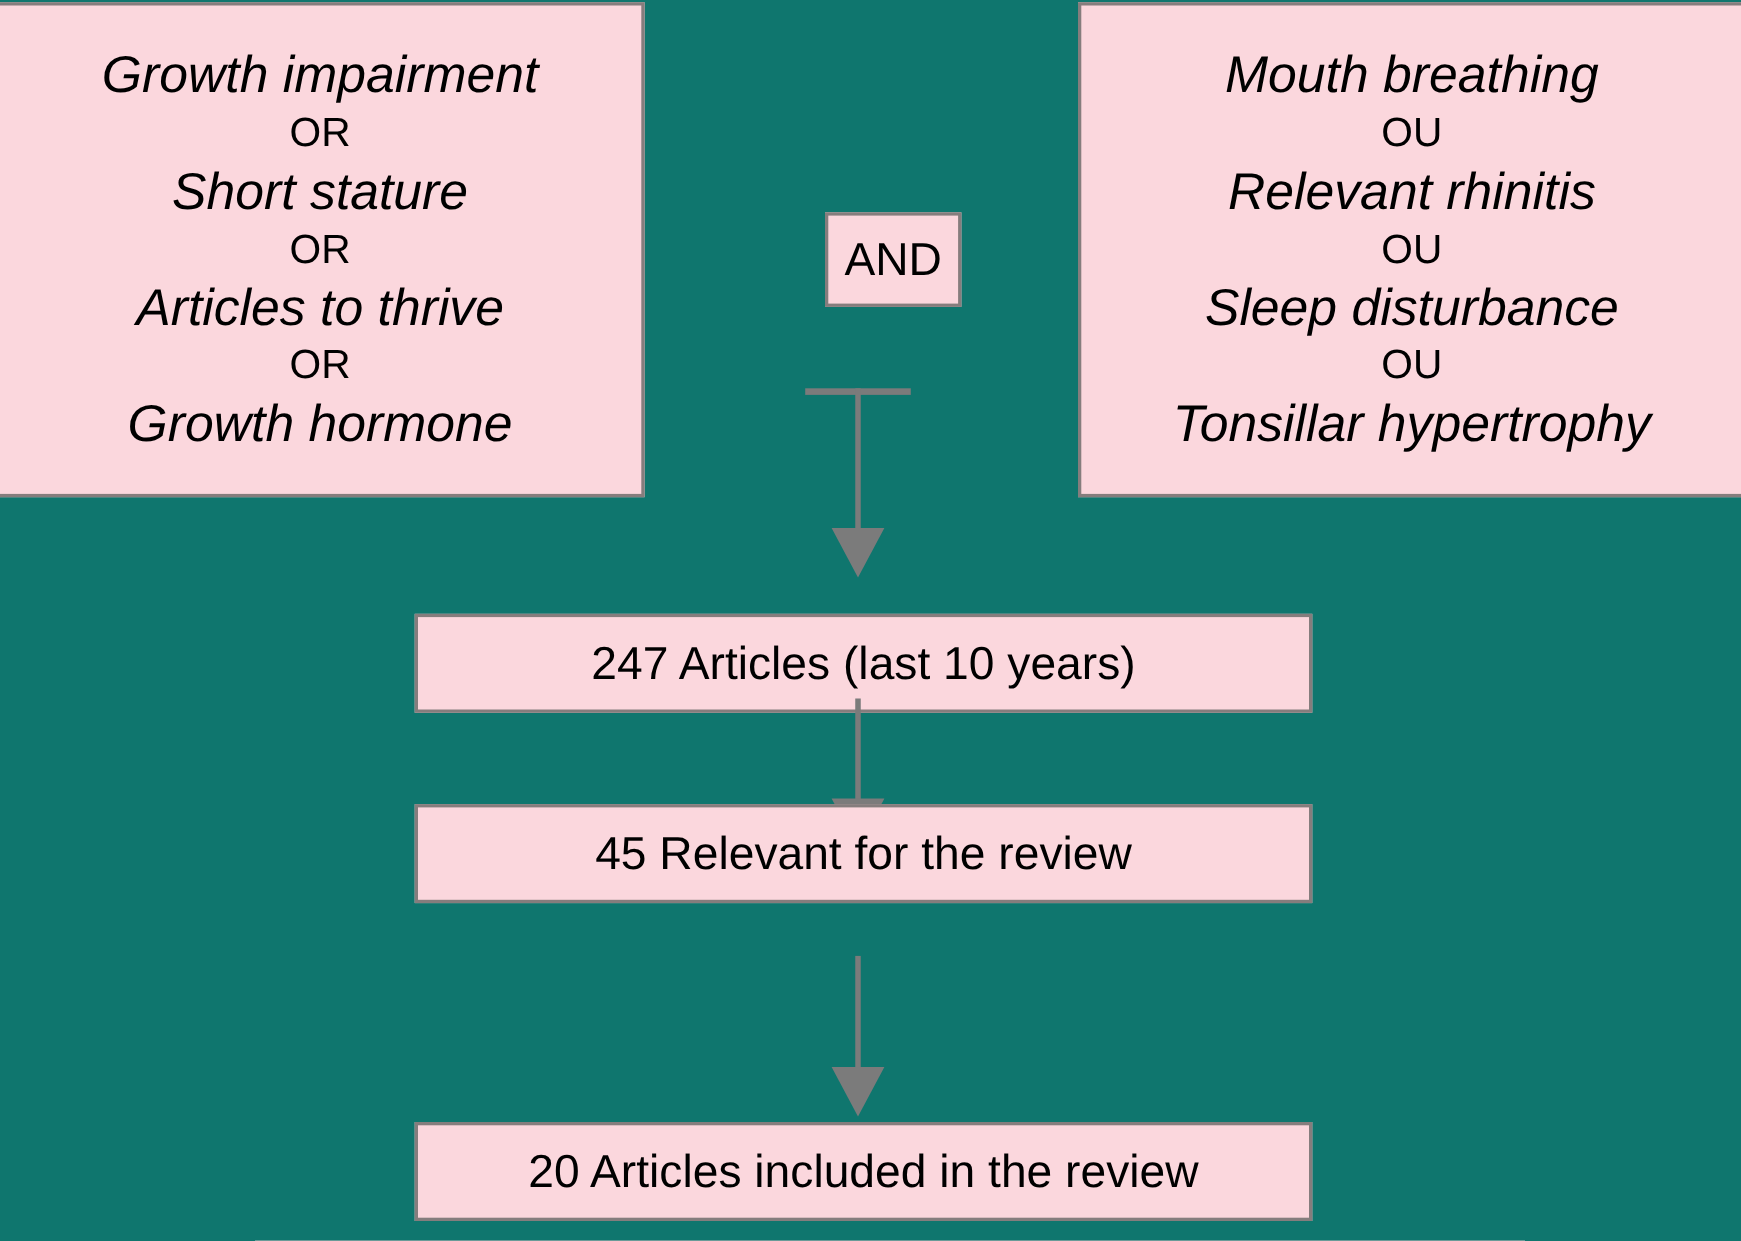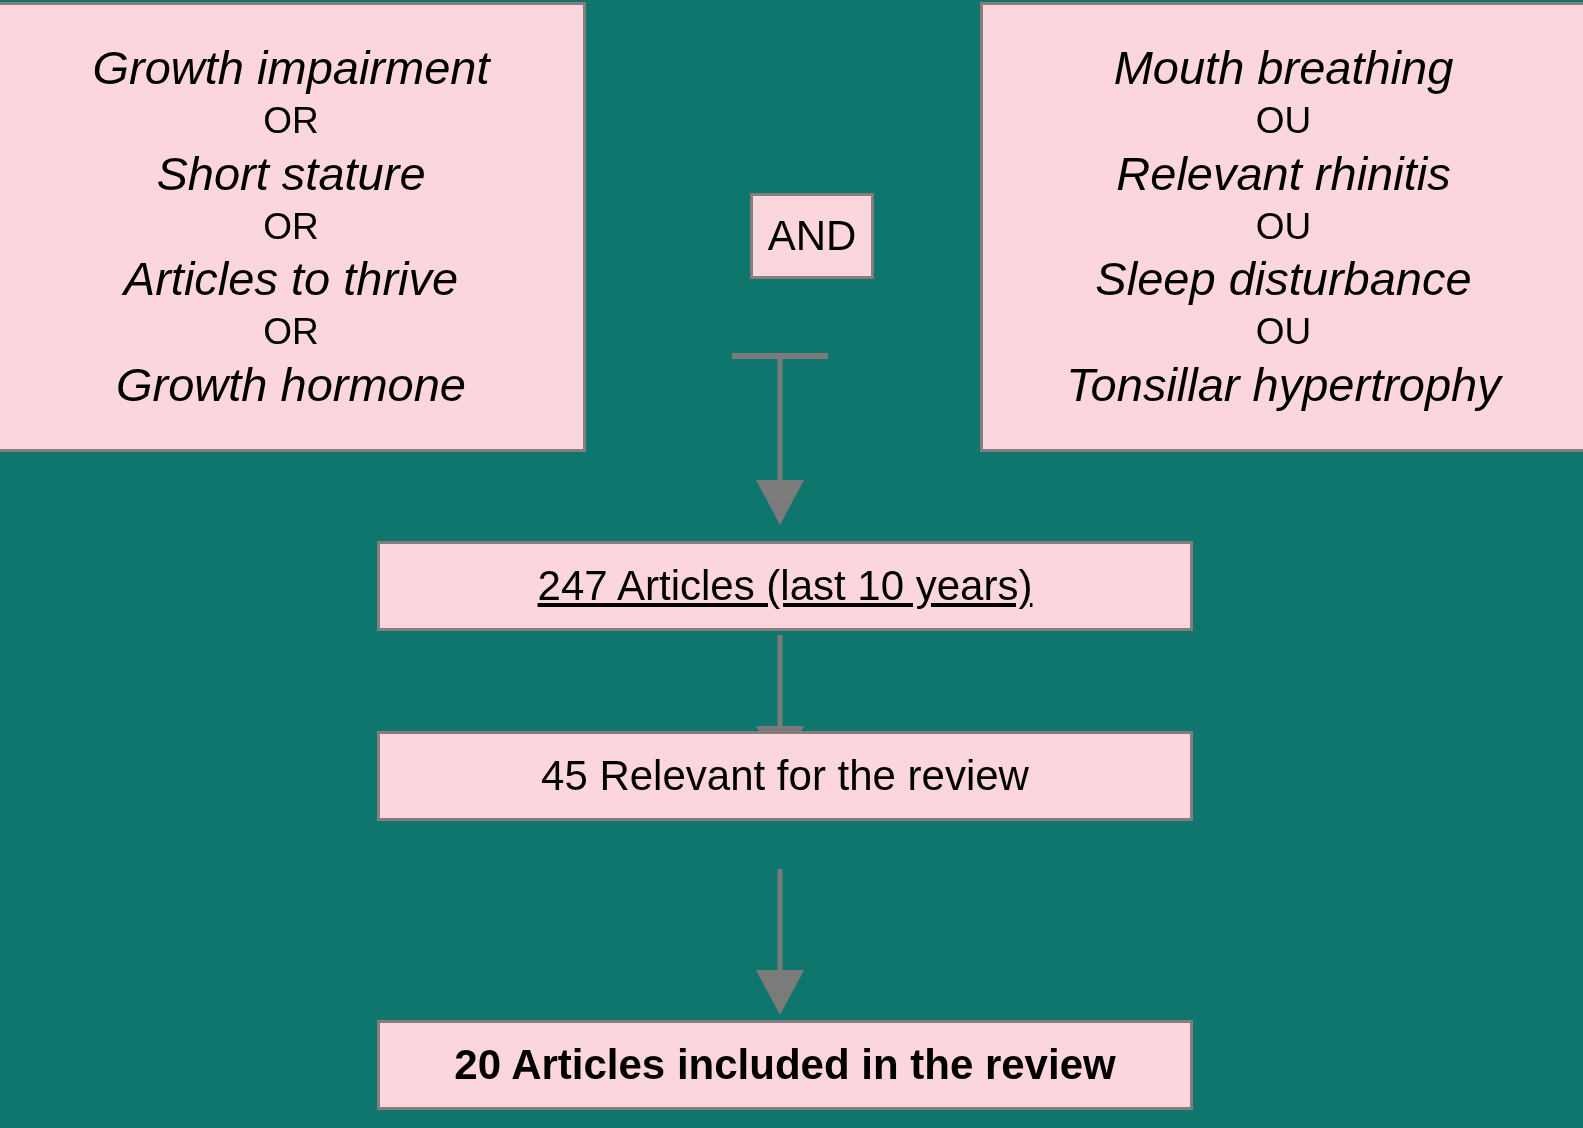--- a/index.html
+++ b/index.html
@@ -72,23 +72,23 @@
     margin-left: 48px;
   }
 
   
   .result-box {
     left: 377px;
     width: 816px;
     height: 90px;
     font-size: 42px;
   }
-  #box-articles-found { top: 541px; text-decoration: underline; }
+  #box-articles-found { top: 558px; }
   #box-articles-relevant { top: 731px; }
-  #box-articles-included { top: 1020px; font-weight: bold; }
+  #box-articles-included { top: 1020px; }
 
   
   .arrow {
     position: absolute;
     pointer-events: none;
   }
   .arrow .stem {
     position: absolute;
     left: 50%;
     top: 0;

